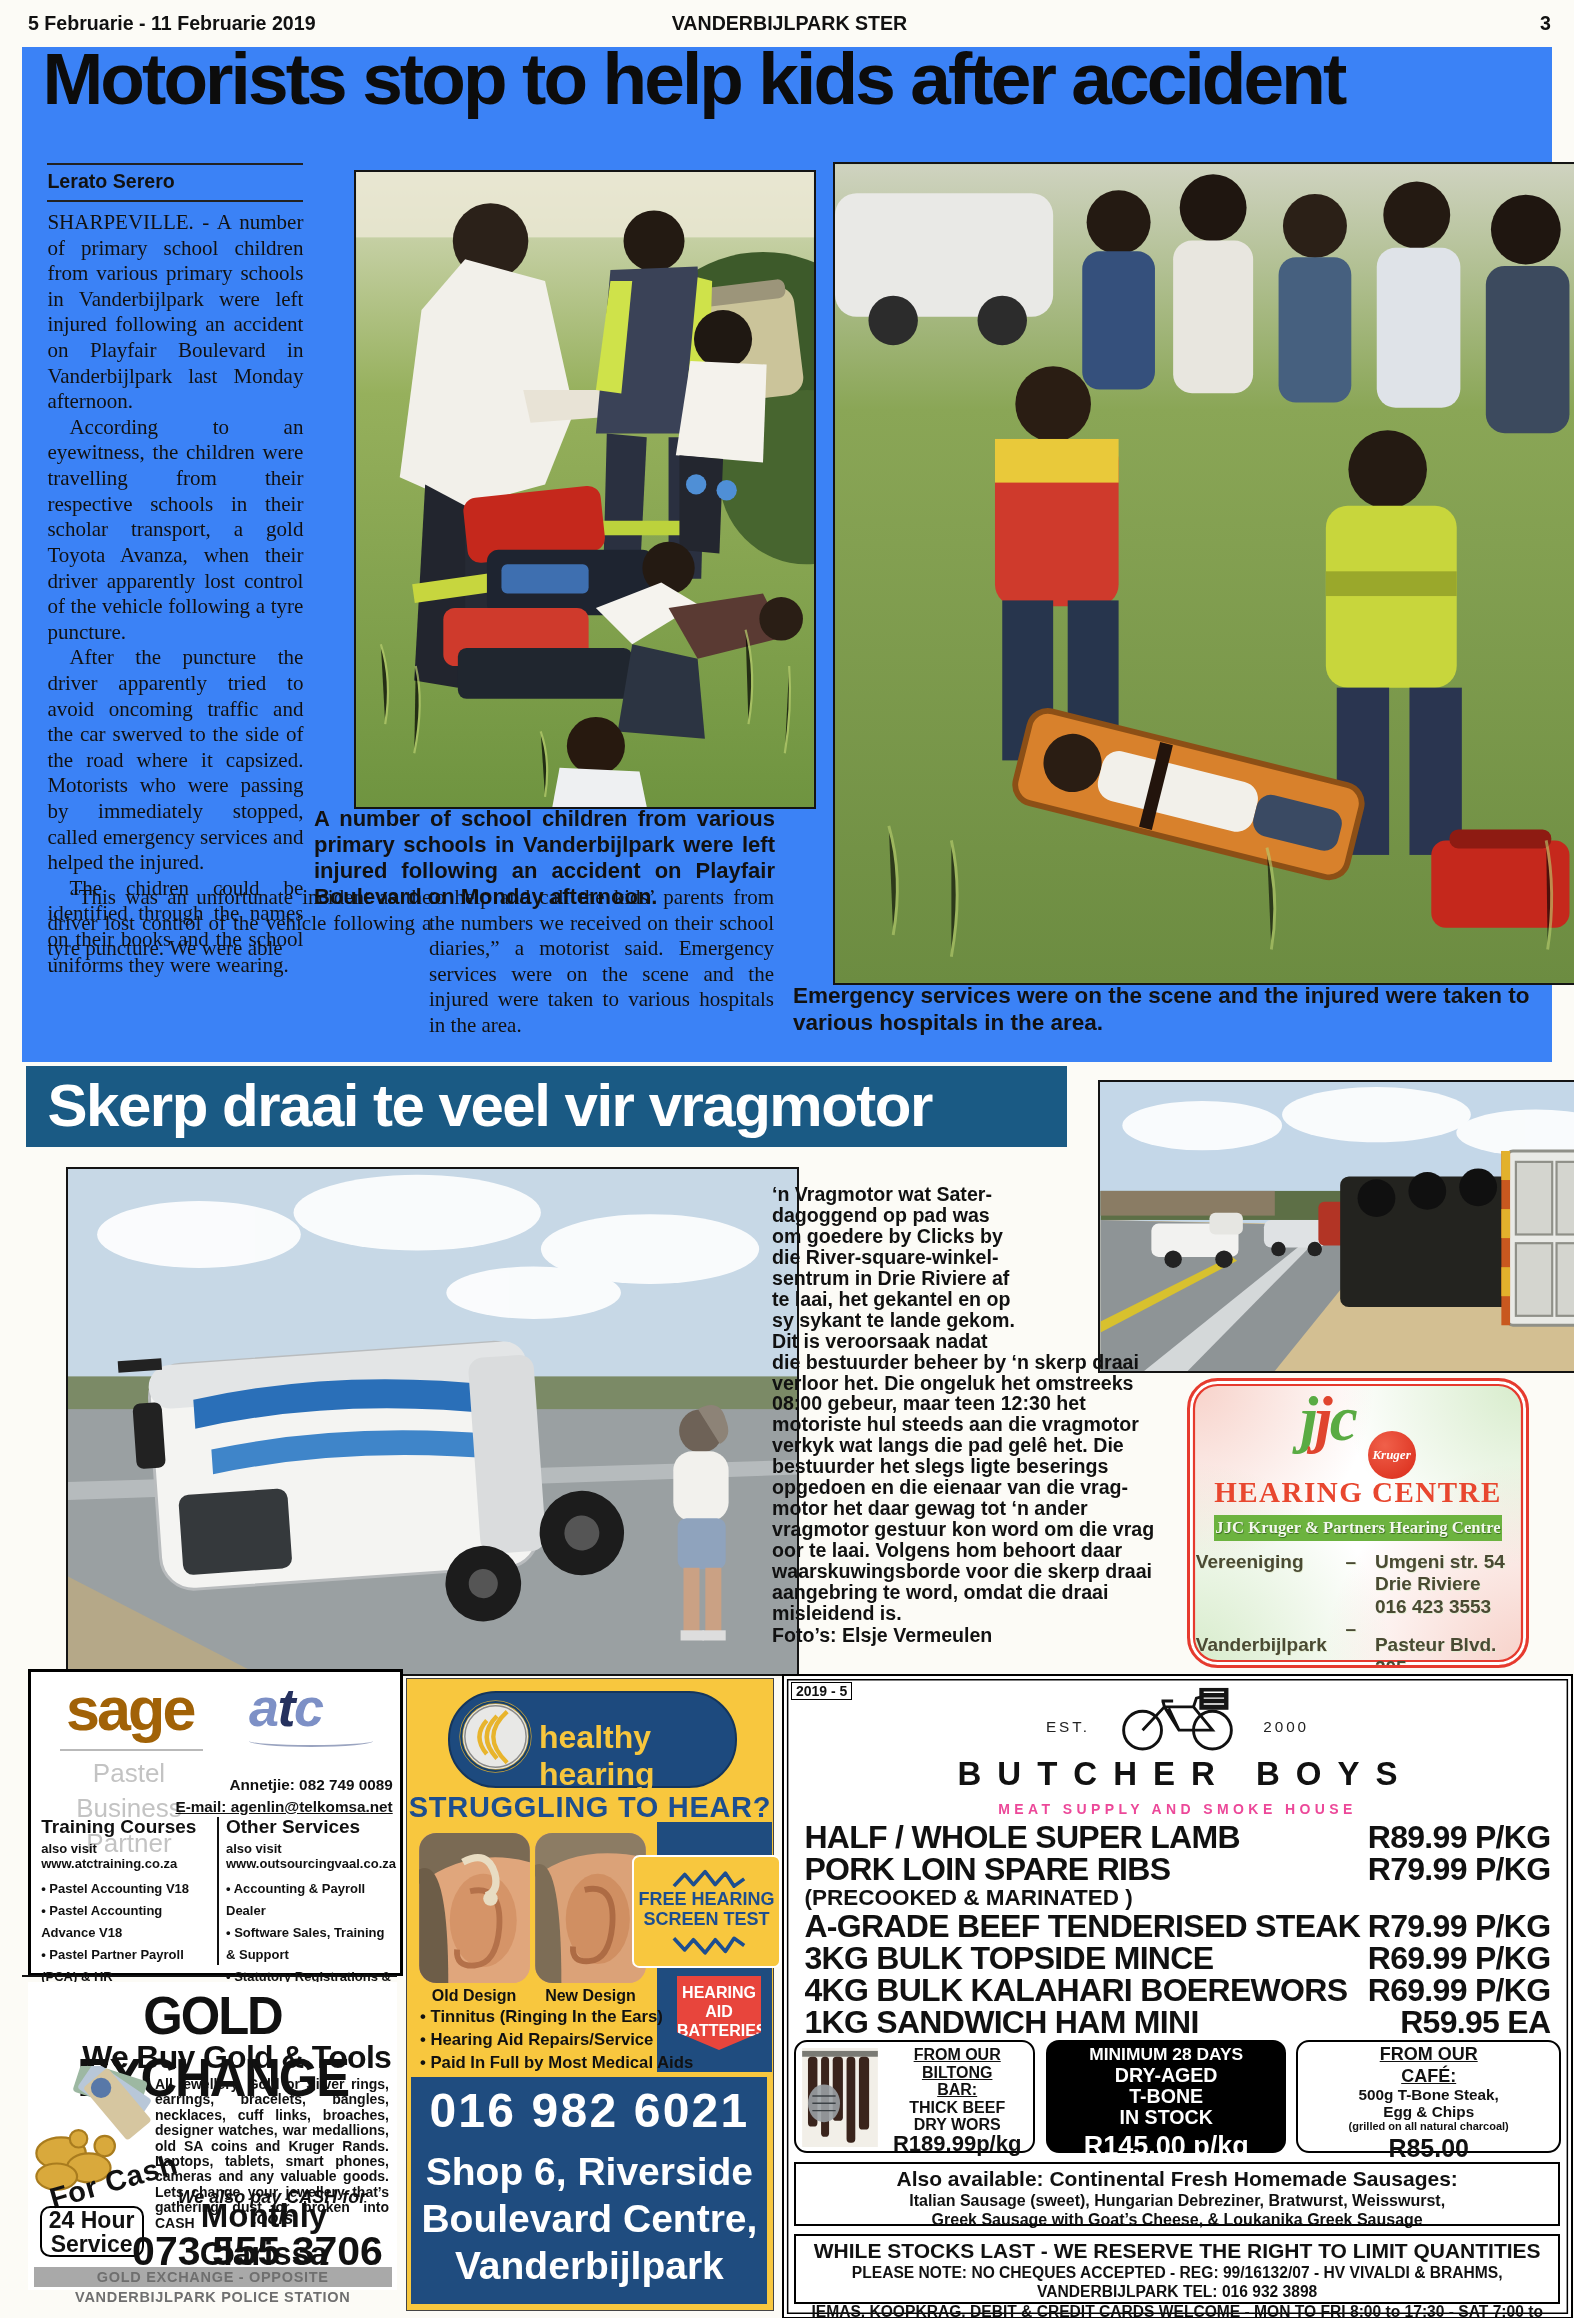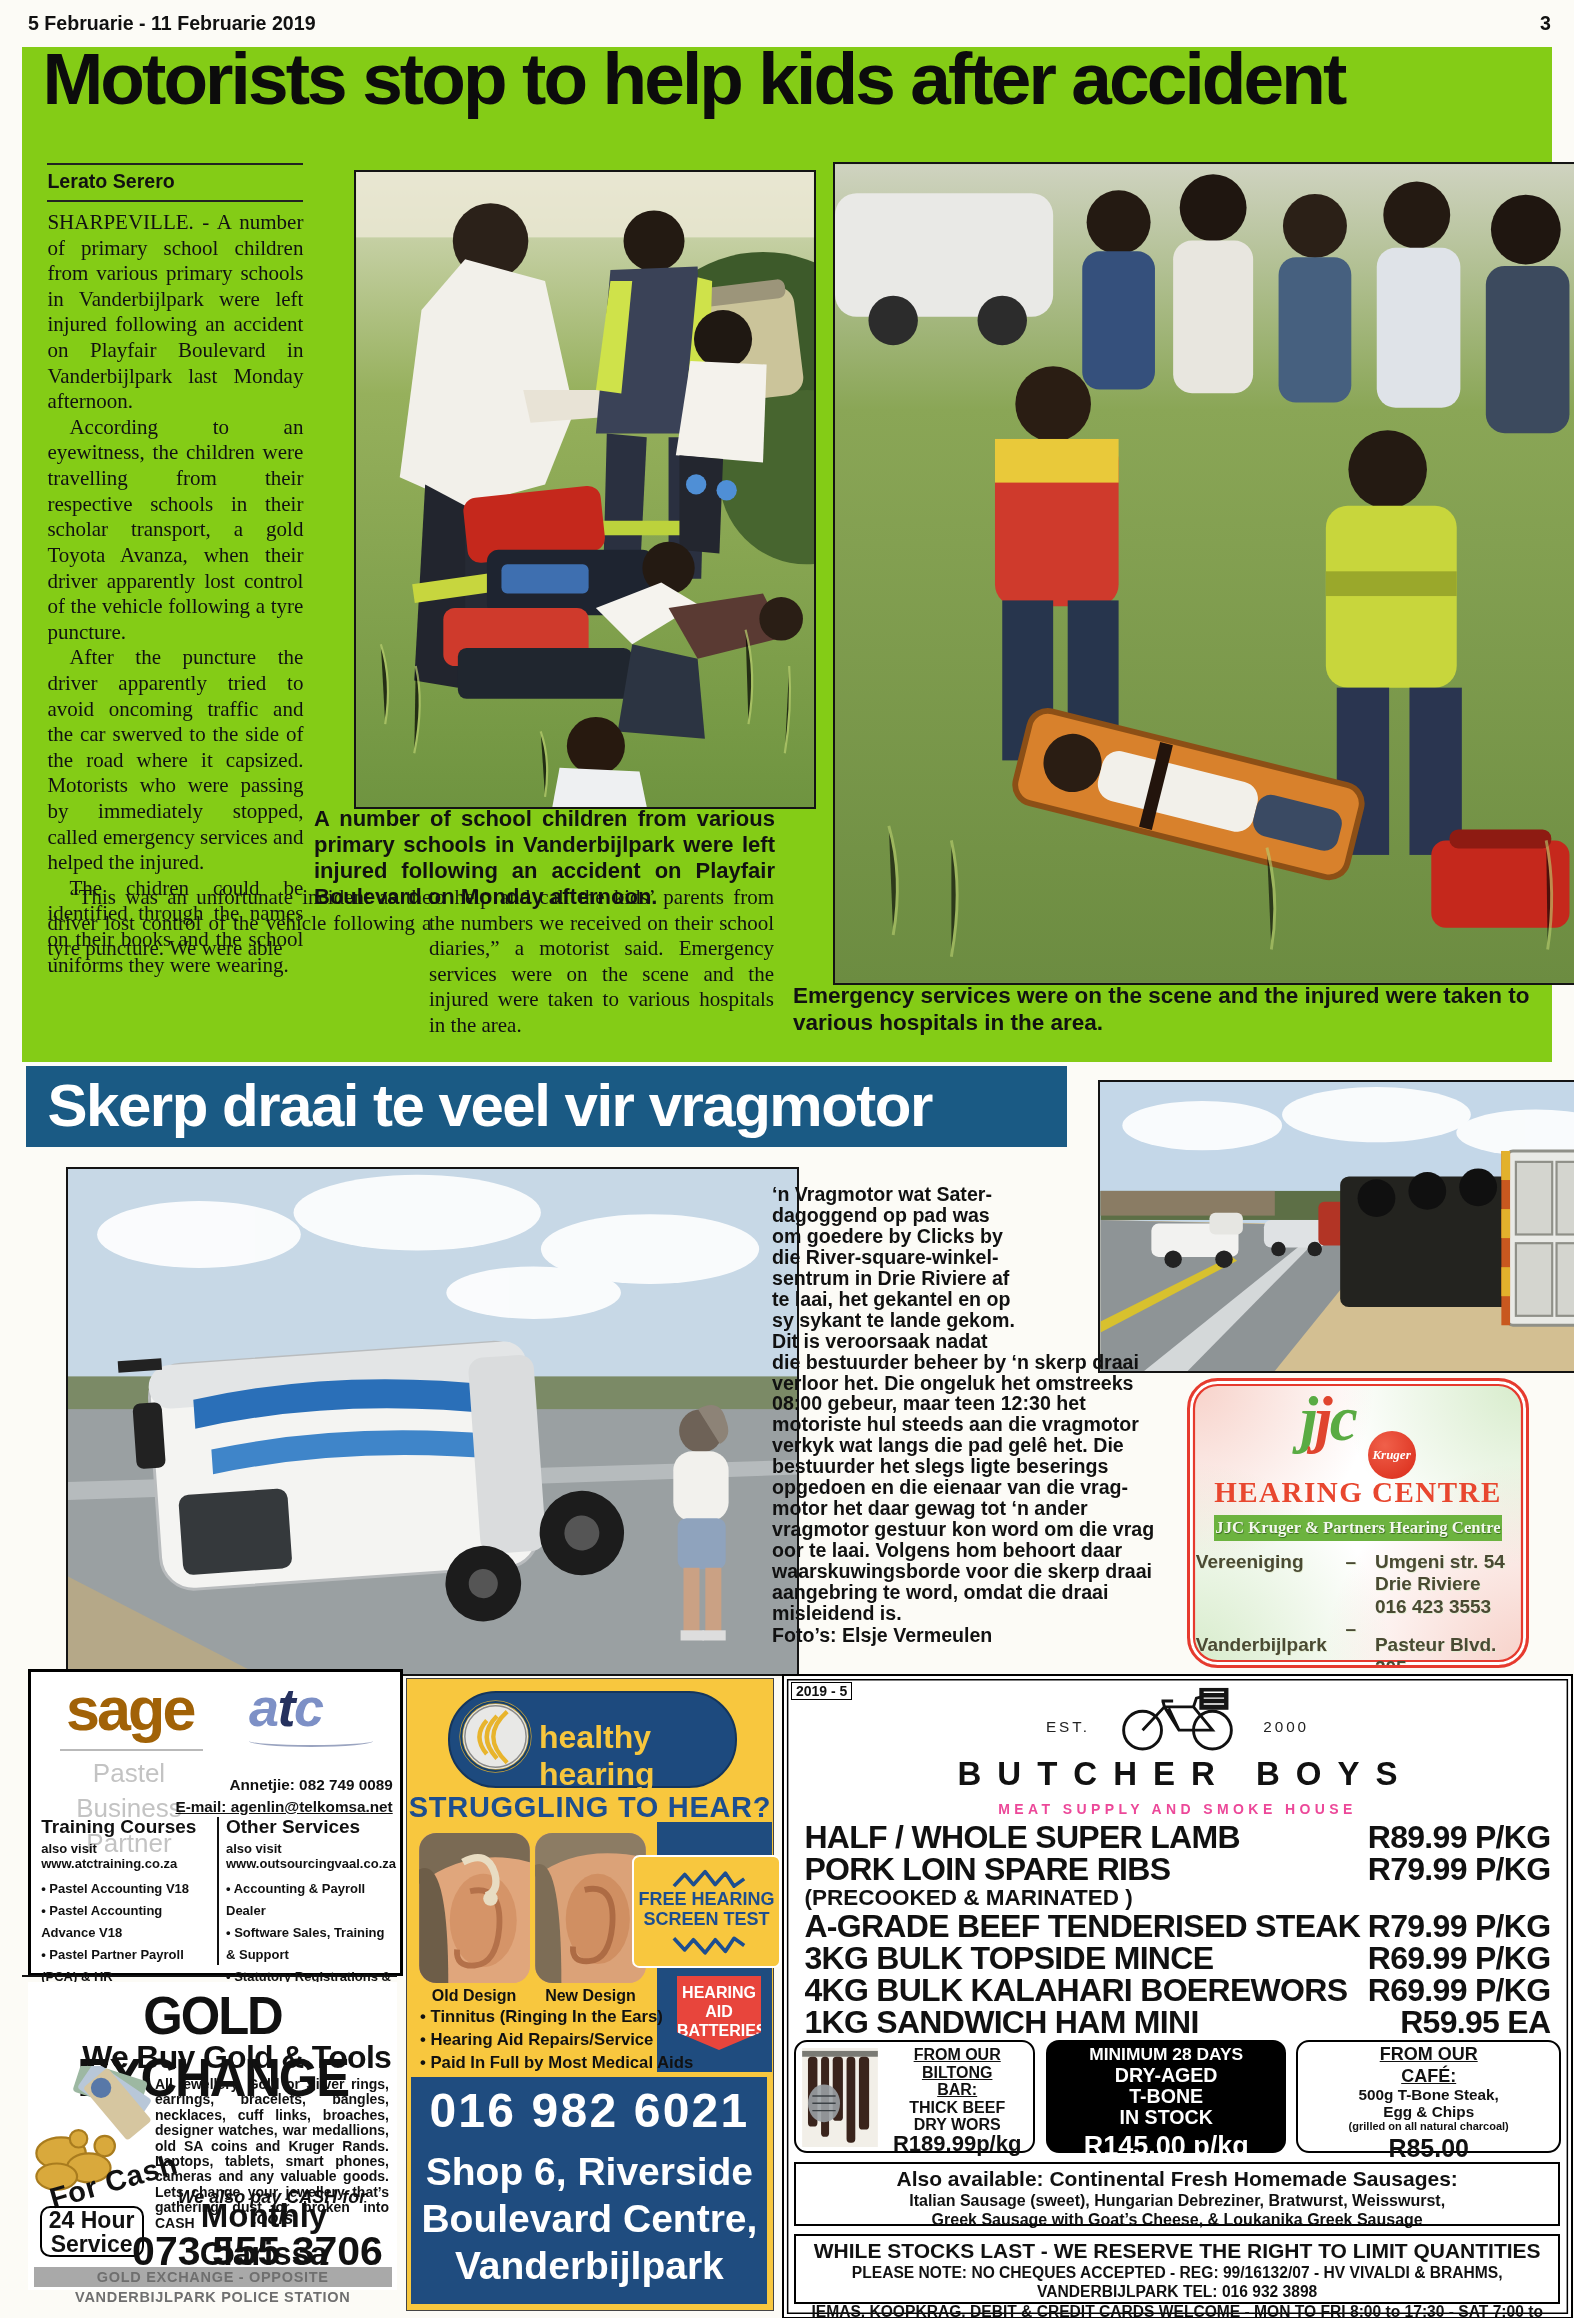--- a/index.html
+++ b/index.html
@@ -3,21 +3,21 @@
 <meta charset="utf-8">
 <style>
   html,body{margin:0;padding:0;background:#dddbd5;}
   .page{position:relative;width:1574px;height:2319px;background:#fcfbf6;font-family:"Liberation Sans",sans-serif;color:#111;overflow:hidden;}
   .abs{position:absolute;}
   
   .masthead{position:absolute;top:11.6px;left:28px;right:23px;height:30.5px;font-weight:bold;font-size:19.6px;}
   .masthead .pub{position:absolute;left:0;right:0;text-align:center;}
   .masthead .pageno{position:absolute;right:0;top:0;}
   
-  .a1{position:absolute;left:22px;top:47px;width:1530px;height:1015px;background:#84cc16;}
+  .a1{position:absolute;left:22px;top:47px;width:1530px;height:1015px;background:#3b82f6;}
   .a1 h1{position:absolute;left:20.4px;top:-10.2px;margin:0;font-size:73px;letter-spacing:-2.9px;white-space:nowrap;color:#0c0c0c;}
   .byline{position:absolute;left:25.4px;top:116px;width:256px;border-top:2.2px solid #222;border-bottom:2.2px solid #222;padding:5.1px 0 6.5px 0;font-size:19.6px;font-weight:bold;}
   .bodytext{font-family:"Liberation Serif",serif;font-size:21px;line-height:1.22;text-align:justify;}
   .bodytext p{margin:0;}
   .bodytext p + p{text-indent:22px;}
   .col1{position:absolute;left:25.4px;top:163px;width:256px;}
   .figure{position:absolute;border:2.9px solid #141414;background:#8fae57;overflow:hidden;}
   .ph1{left:292px;top:111px;width:458px;height:635px;}
   .ph2{left:771px;top:103px;width:765px;height:819px;}
   .cap{font-weight:bold;line-height:1.18;text-align:justify;}
@@ -137,20 +137,21 @@
   .but .foot .f1{font-size:21px;margin-top:2.9px;}
   .but .foot .f2{font-size:15.6px;line-height:19.6px;}
 </style>
 </head>
 <body>
 
 <div class="page">
 
   <div class="masthead">
     <span>5 Februarie - 11 Februarie 2019</span>
+    <span class="pub">VANDERBIJLPARK STER</span>
     <span class="pageno">3</span>
   </div>
 
   <section class="a1">
     <h1>Motorists stop to help kids after accident</h1>
     <div class="byline">Lerato Serero</div>
 
     <div class="col1 bodytext">
       <p>SHARPEVILLE. - A number of primary school children from various primary schools in Vanderbijlpark were left injured following an accident on Playfair Boulevard in Vanderbijlpark last Monday afternoon.</p>
       <p>According to an eyewitness, the children were travelling from their respective schools in their scholar transport, a gold Toyota Avanza, when their driver apparently lost control of the vehicle following a tyre puncture.</p>

